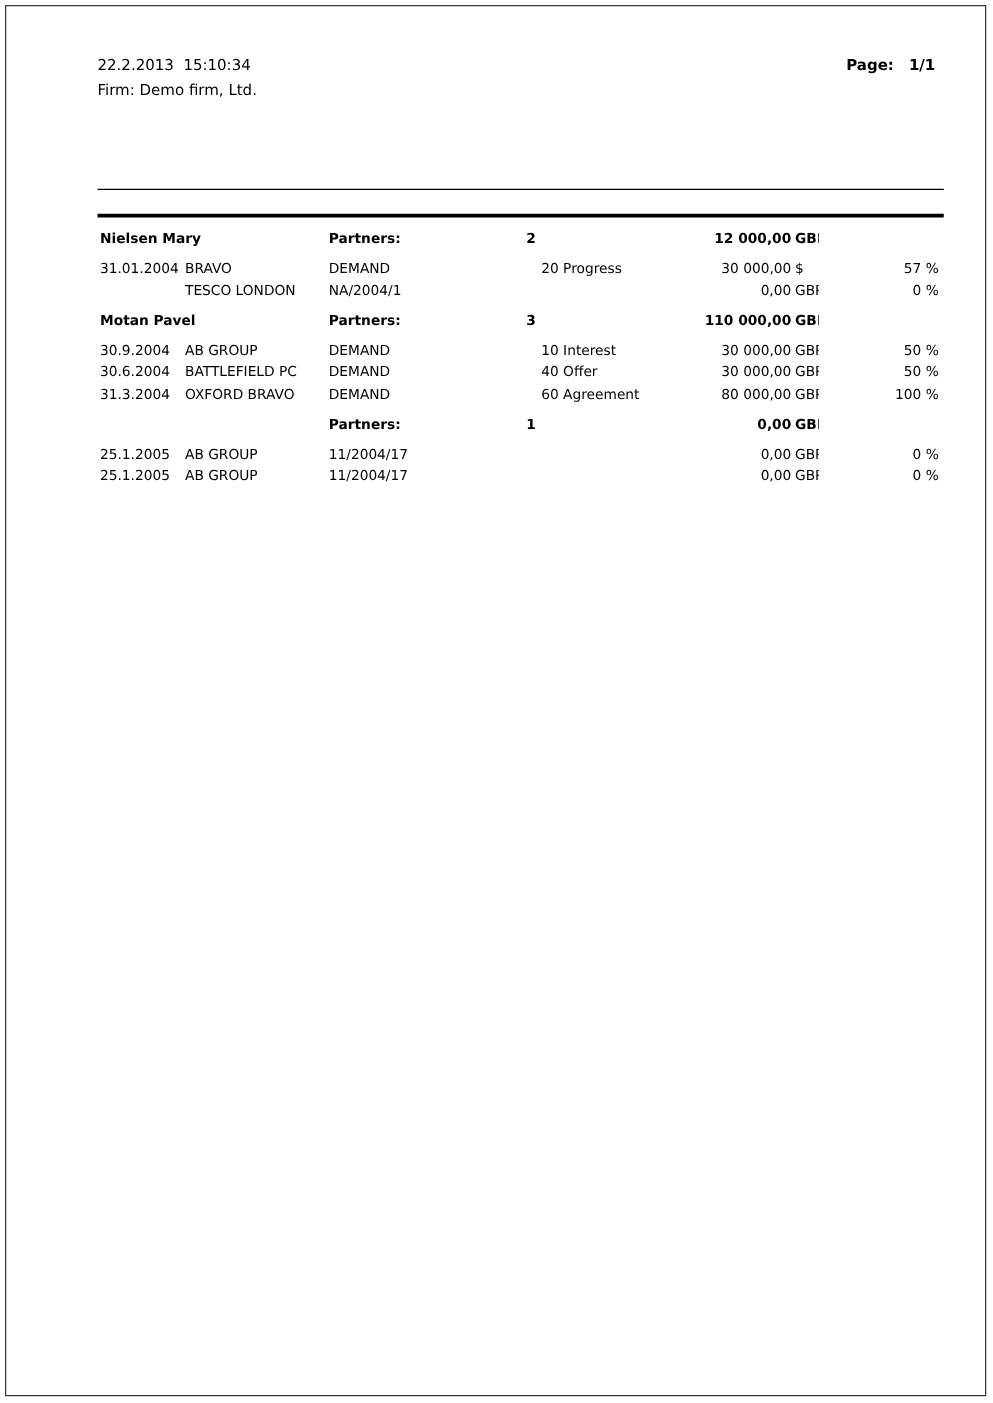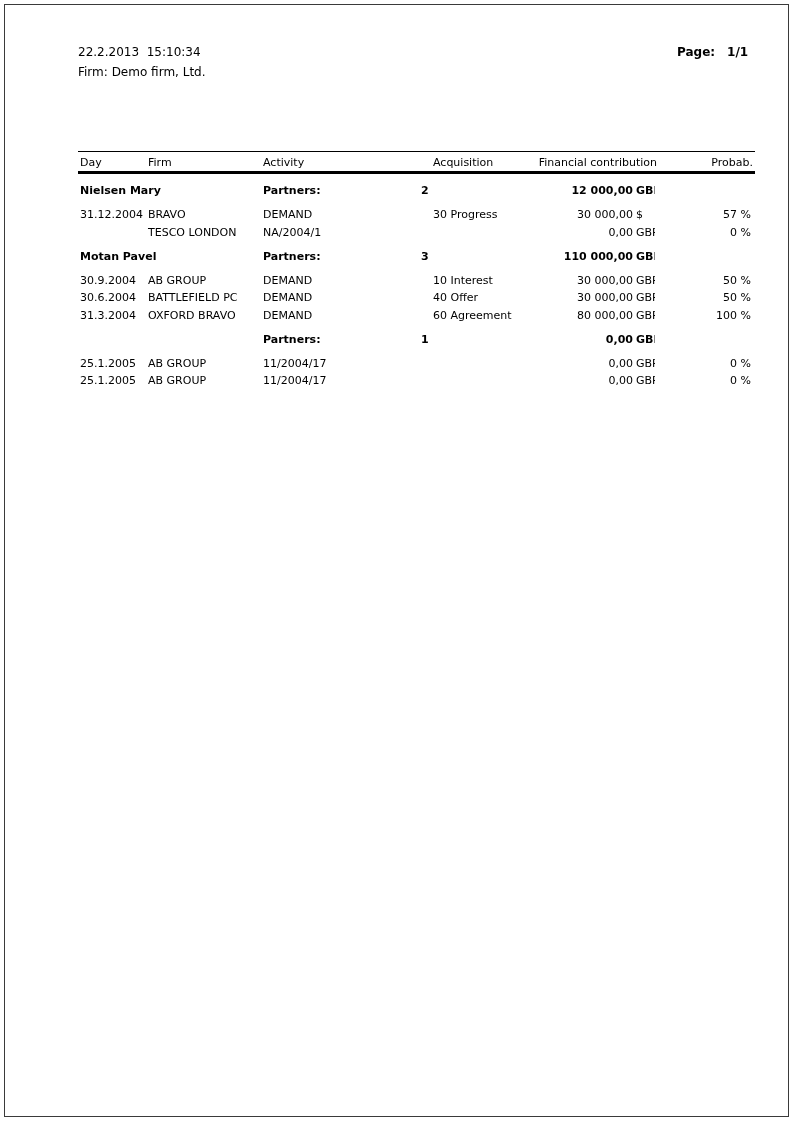--- a/index.html
+++ b/index.html
@@ -89,44 +89,36 @@
 
   <div class="meta-datetime">22.2.2013  15:10:34</div>
   <div class="meta-firm">Firm: Demo firm, Ltd.</div>
   <div class="meta-page">
     <span class="page-label">Page:</span><span class="page-value">1/1</span>
   </div>
 
 
   <div class="rule-thin"></div>
 
-  <div class="table-header">
-    <span class="h-day">Day</span>
-    <span class="h-firm">Firm</span>
-    <span class="h-act">Activity</span>
-    <span class="h-acq">Acquisition</span>
-    <span class="h-fin">Financial contribution</span>
-    <span class="h-prob">Probab.</span>
-  </div>
 
   <div class="rule-thick"></div>
 
   <div class="table-body" id="table-body">
       <div class="group-header-row">
         <span class="g-name">Nielsen Mary</span>
         <span class="g-plabel">Partners:</span>
         <span class="g-pcount">2</span>
         <span class="g-amt">12 000,00</span>
         <span class="g-cur">GBP</span>
       </div>
       <div class="detail-row">
-        <span class="c-day">31.12.2004</span>
+        <span class="c-day">31.01.2004</span>
         <span class="c-firm">BRAVO</span>
         <span class="c-act">DEMAND</span>
-        <span class="c-acq">30 Progress</span>
+        <span class="c-acq">20 Progress</span>
         <span class="c-amt">30 000,00</span>
         <span class="c-cur">$</span>
         <span class="c-prob">57 %</span>
       </div>
       <div class="detail-row">
         <span class="c-day"></span>
         <span class="c-firm">TESCO LONDON</span>
         <span class="c-act">NA/2004/1</span>
         <span class="c-acq"></span>
         <span class="c-amt">0,00</span>

